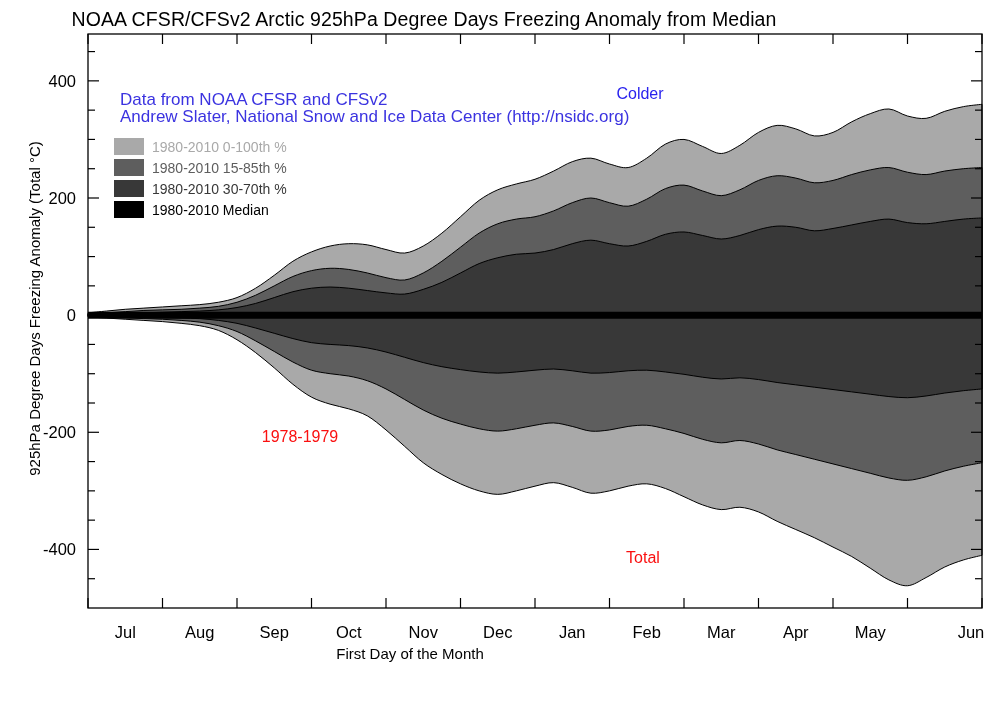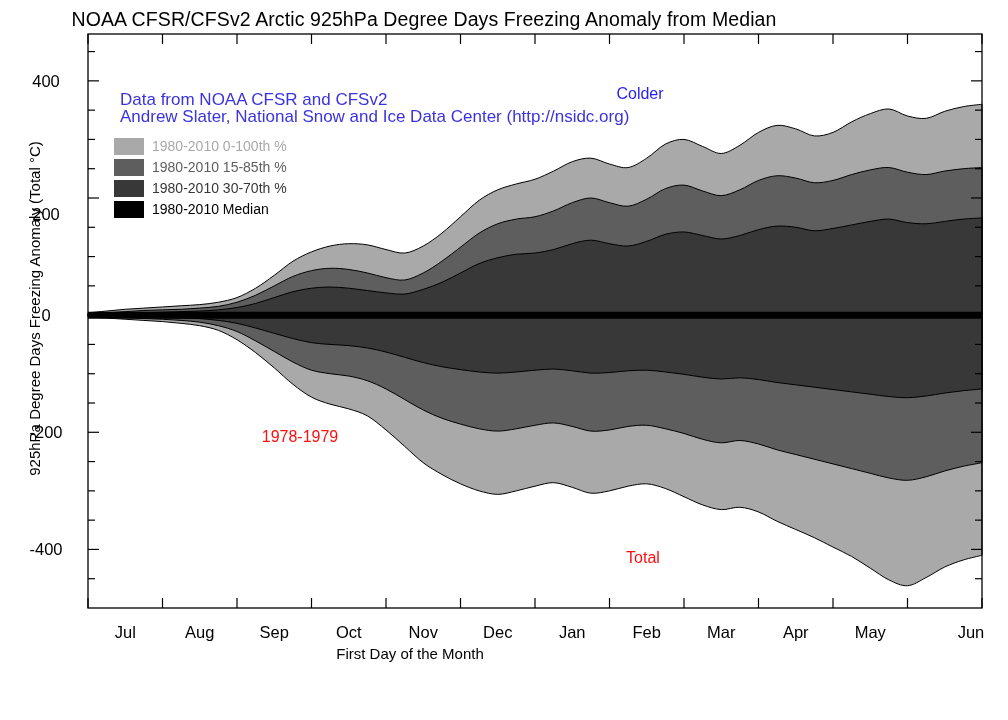--- a/index.html
+++ b/index.html
@@ -3,23 +3,23 @@
 <meta charset="utf-8">
 <style>
   html,body{margin:0;padding:0;background:#ffffff;}
   body{width:1008px;height:720px;font-family:"Liberation Sans",sans-serif;overflow:hidden;}
   #stage{position:relative;width:1008px;height:720px;background:#fff;}
   .title{position:absolute;left:0;top:8px;width:848px;text-align:center;font-size:19.5px;color:#000;letter-spacing:.1px;}
   .ylabel{position:absolute;left:-196px;top:300px;width:460px;text-align:center;font-size:15px;color:#000;
           transform:rotate(-90deg);transform-origin:center center;}
   .xlabel{position:absolute;left:0;top:645px;width:820px;text-align:center;font-size:15px;color:#000;}
   .xtick{position:absolute;top:623px;font-size:16.5px;color:#000;text-align:center;transform:translateX(-50%);}
-  .ytick{position:absolute;font-size:16.5px;color:#000;text-align:center;transform:translateY(-50%);width:60px;}
+  .ytick{position:absolute;font-size:16.5px;color:#000;text-align:right;transform:translateY(-50%);width:60px;}
   .credit{position:absolute;font-size:17px;color:#3b33e0;white-space:nowrap;}
-  .lgitem{position:absolute;display:flex;align-items:flex-start;}
+  .lgitem{position:absolute;display:flex;align-items:center;}
   .lgsw{width:30px;height:17px;display:block;}
   .lgtx{font-size:14px;margin-left:8px;white-space:nowrap;}
   .anno{position:absolute;font-size:16px;white-space:nowrap;transform:translateX(-50%);}
   svg{display:block;}
 </style>
 </head>
 <body>
 
 <div id="stage">
 
@@ -99,21 +99,21 @@
         <line x1="833" y1="34" x2="833" y2="44" stroke="#000000" stroke-width="1.2"></line>
         <line x1="907.5" y1="608" x2="907.5" y2="598" stroke="#000000" stroke-width="1.2"></line>
         <line x1="907.5" y1="34" x2="907.5" y2="44" stroke="#000000" stroke-width="1.2"></line>
         <line x1="982" y1="608" x2="982" y2="598" stroke="#000000" stroke-width="1.2"></line>
         <line x1="982" y1="34" x2="982" y2="44" stroke="#000000" stroke-width="1.2"></line>
       </g>
   </svg>
 
   <div id="yticks">
       <div class="ytick" style="left: 16px; top: 80.8571px;">400</div>
-      <div class="ytick" style="left: 16px; top: 214px;">200</div>
+      <div class="ytick" style="left: 16px; top: 198px;">200</div>
       <div class="ytick" style="left: 16px; top: 315.143px;">0</div>
       <div class="ytick" style="left: 16px; top: 432.286px;">-200</div>
       <div class="ytick" style="left: 16px; top: 549.429px;">-400</div>
     </div>
   <div id="xticks">
       <div class="xtick" style="left: 125.25px;">Jul</div>
       <div class="xtick" style="left: 199.75px;">Aug</div>
       <div class="xtick" style="left: 274.25px;">Sep</div>
       <div class="xtick" style="left: 348.75px;">Oct</div>
       <div class="xtick" style="left: 423.25px;">Nov</div>

